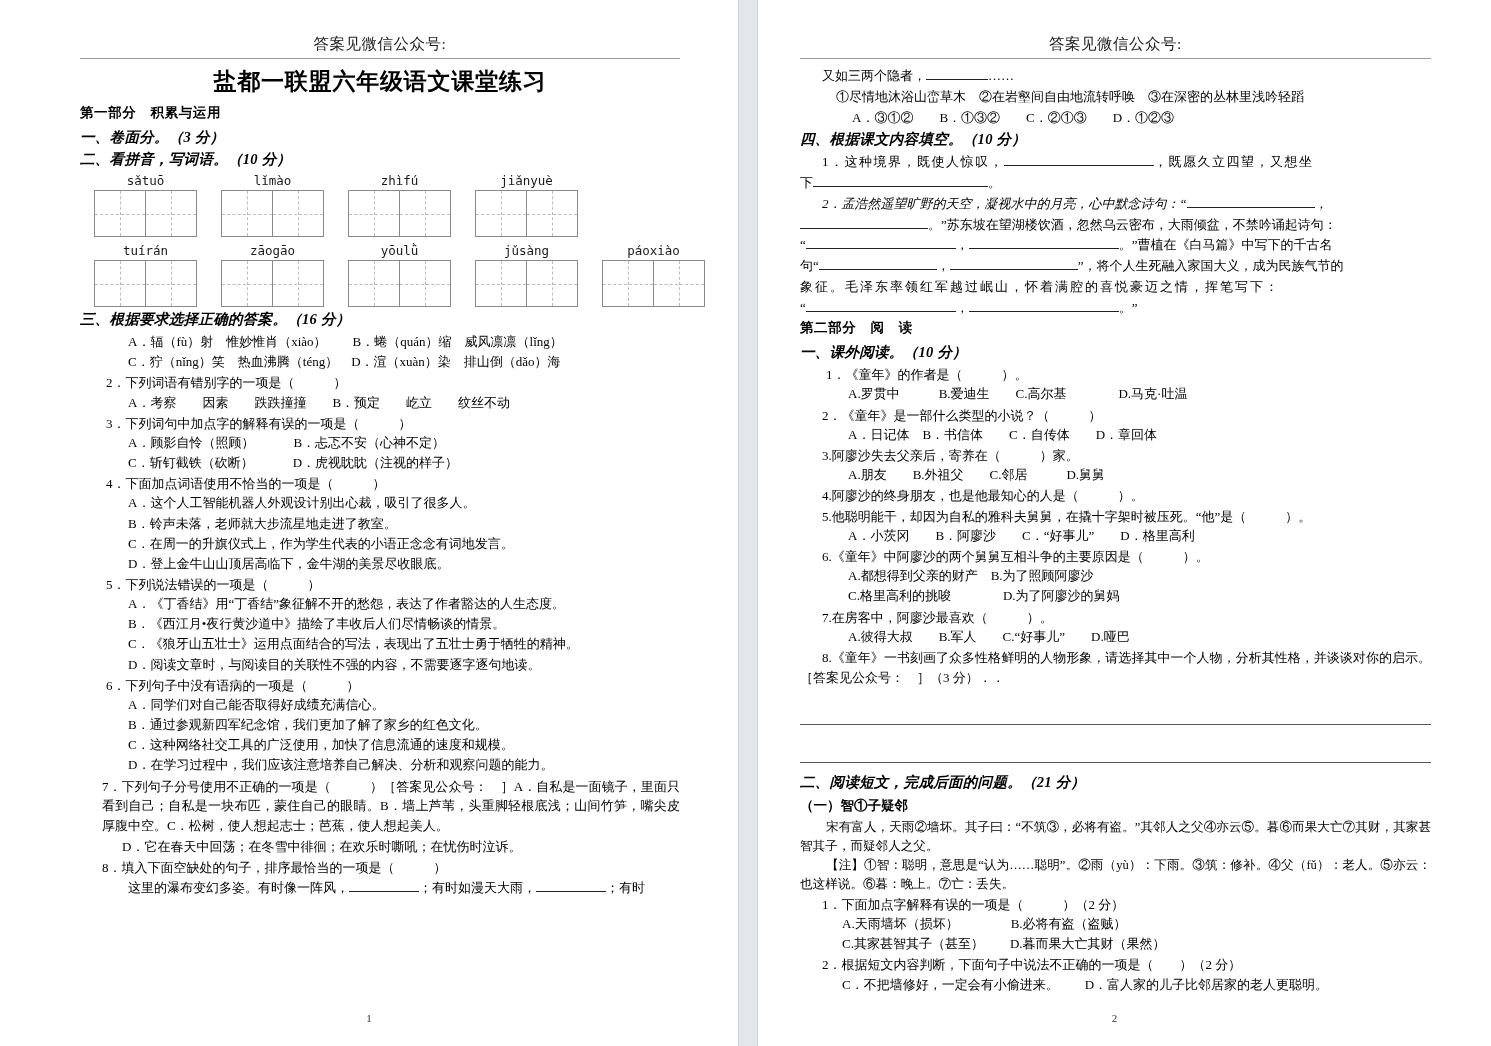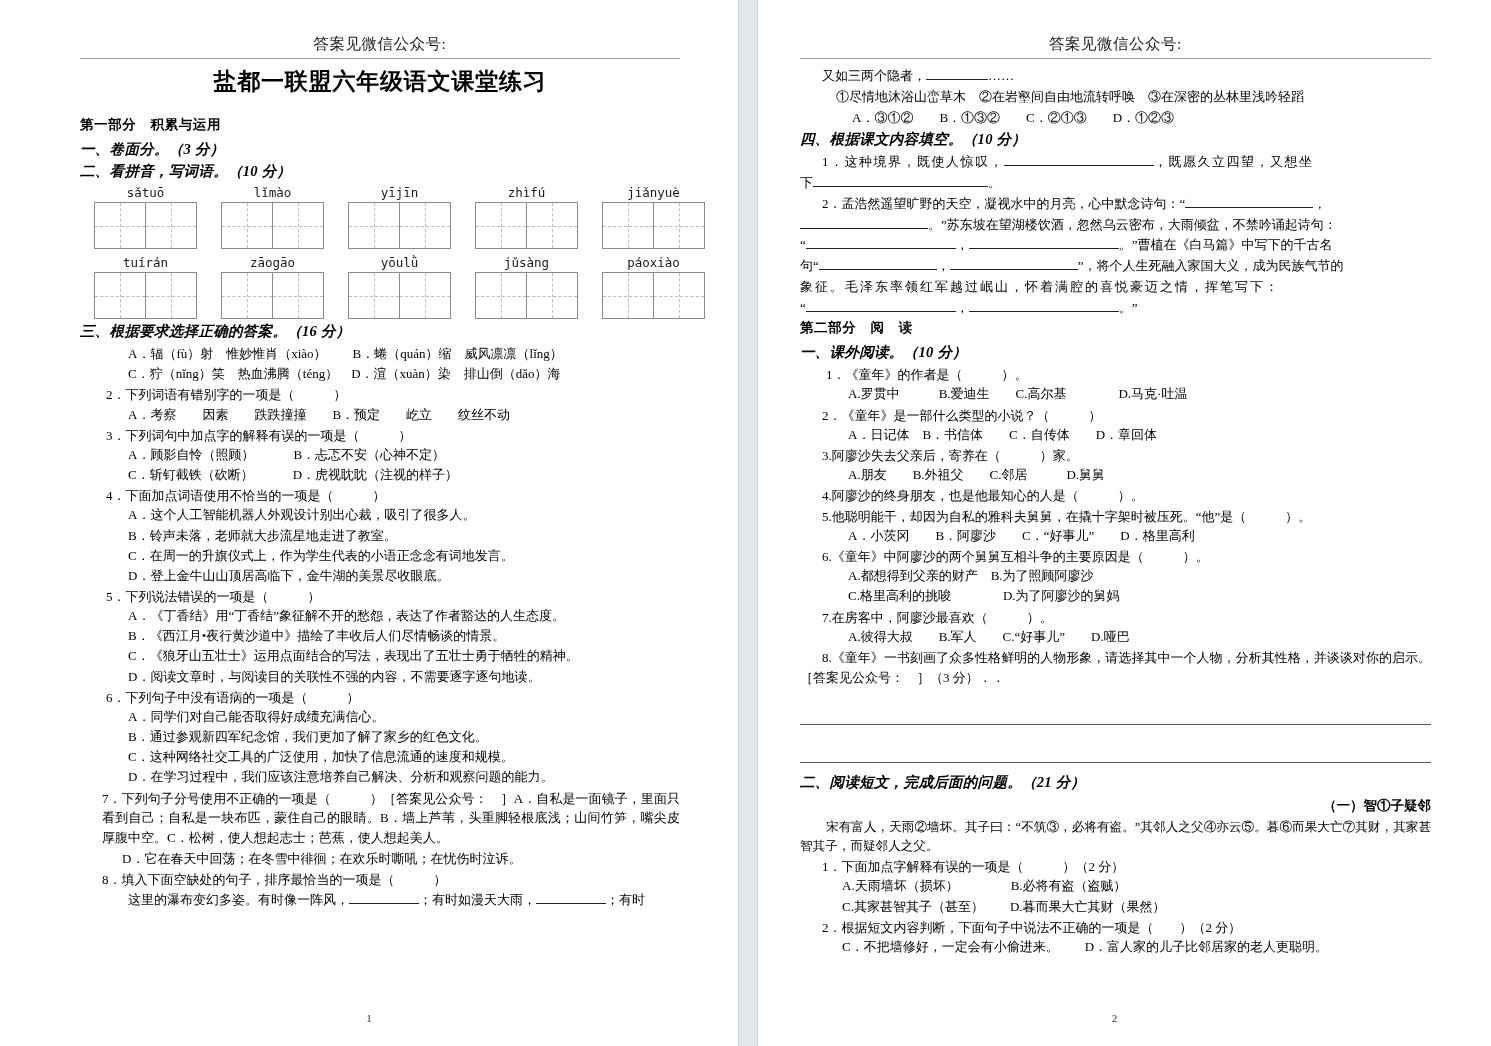--- a/index.html
+++ b/index.html
@@ -41,21 +41,21 @@
   .hdr-rule {
     border-bottom: 1.6px solid #9a9a9a;
     margin-bottom: 7px;
   }
   .doc-title {
     text-align: center;
     font-size: 23px;
     font-weight: bold;
     font-family: "DejaVu Serif", "Liberation Serif", serif;
     letter-spacing: .8px;
-    margin: 6px 0 19px;
+    margin: 6px 0 7px;
     color: #000;
   }
   .part-title {
     text-align: left;
     font-size: 13.5px;
     font-weight: bold;
     margin: 2px 0 6px;
     letter-spacing: .6px;
   }
   .sec-head {
@@ -128,21 +128,21 @@
     top: 50%; left: 0; right: 0;
     border-top: 1px dashed #bcbcbc;
   }
 
   .answer-line {
     border-bottom: 1.4px solid #555;
     height: 30px;
     margin: 8px 0 0 0;
   }
   .wen-title {
-    text-align: right;
+    text-align: left;
     font-weight: bold;
     font-size: 13.5px;
     margin: 5px 0 3px;
     font-family: "DejaVu Serif", "Liberation Serif", serif;
   }
   .wen { font-size: 12.6px; line-height: 1.5; text-align: justify; }
   .pgnum {
     position: absolute;
     bottom: 22px;
     font-size: 11px;
@@ -183,30 +183,20 @@
             <span>lǐ</span>
             <span>mào</span>
           </div>
           <div class="py-boxes">
               <div class="cellbox"></div>
               <div class="cellbox"></div>
             </div>
         </div>
         <div class="py-cell">
           <div class="py-text">
-            <span>yī</span>
-            <span>jīn</span>
-          </div>
-          <div class="py-boxes">
-              <div class="cellbox"></div>
-              <div class="cellbox"></div>
-            </div>
-        </div>
-        <div class="py-cell">
-          <div class="py-text">
             <span>zhì</span>
             <span>fú</span>
           </div>
           <div class="py-boxes">
               <div class="cellbox"></div>
               <div class="cellbox"></div>
             </div>
         </div>
         <div class="py-cell">
           <div class="py-text">
@@ -322,21 +312,21 @@
 
     <div class="para" style="margin-left:22px;"><span>又如三两个隐者，</span><span class="bl" style="width:62px"></span><span>……</span></div>
     <div class="para" style="margin-left:36px;">①尽情地沐浴山峦草木　②在岩壑间自由地流转呼唤　③在深密的丛林里浅吟轻蹈</div>
     <div class="para" style="margin-left:52px;">A．③①②　　B．①③②　　C．②①③　　D．①②③</div>
 
     <div class="sec-head">四、根据课文内容填空。（10 分）</div>
 
     <div class="para" style="margin-left:22px; letter-spacing:1.5px;"><span>1．这种境界，既使人惊叹，</span><span class="bl" style="width:150px"></span><span>，既愿久立四望，又想坐</span></div>
     <div class="para"><span>下</span><span class="bl" style="width:175px"></span><span>。</span></div>
 
-    <div class="para" style="margin-left:22px;"><span>2．孟浩然遥望旷野的天空，凝视水中的月亮，心中默念诗句：“</span><span class="bl" style="width:128px"></span><span>，</span></div>
+    <div class="para" style="margin-left:22px;font-style:italic;"><span>2．孟浩然遥望旷野的天空，凝视水中的月亮，心中默念诗句：“</span><span class="bl" style="width:128px"></span><span>，</span></div>
     <div class="para"><span class="bl" style="width:128px"></span><span>。”苏东坡在望湖楼饮酒，忽然乌云密布，大雨倾盆，不禁吟诵起诗句：</span></div>
     <div class="para"><span>“</span><span class="bl" style="width:150px"></span><span>，</span><span class="bl" style="width:150px"></span><span>。”曹植在《白马篇》中写下的千古名</span></div>
     <div class="para"><span>句“</span><span class="bl" style="width:118px"></span><span>，</span><span class="bl" style="width:128px"></span><span>”，将个人生死融入家国大义，成为民族气节的</span></div>
     <div class="para" style="letter-spacing:2px;">象征。毛泽东率领红军越过岷山，怀着满腔的喜悦豪迈之情，挥笔写下：</div>
     <div class="para"><span>“</span><span class="bl" style="width:150px"></span><span>，</span><span class="bl" style="width:150px"></span><span>。”</span></div>
 
     <div class="part-title">第二部分　阅　读</div>
     <div class="sec-head">一、课外阅读。（10 分）</div>
 
     <div class="q">1．《童年》的作者是（　　　）。</div>
@@ -356,20 +346,21 @@
 
     <div class="para just" style="margin-left:0; text-indent:22px;">8.《童年》一书刻画了众多性格鲜明的人物形象，请选择其中一个人物，分析其性格，并谈谈对你的启示。［答案见公众号：　］（3 分）．．</div>
 
     <div class="answer-line"></div>
     <div class="answer-line"></div>
 
     <div class="sec-head" style="margin-top:10px">二、阅读短文，完成后面的问题。（21 分）</div>
 
     <div class="wen-title">（一）智①子疑邻</div>
     <div class="wen indent2">宋有富人，天雨②墙坏。其子曰：“不筑③，必将有盗。”其邻人之父④亦云⑤。暮⑥而果大亡⑦其财，其家甚智其子，而疑邻人之父。</div>
+    <div class="wen indent2">【注】①智：聪明，意思是“认为……聪明”。②雨（yù）：下雨。③筑：修补。④父（fǔ）：老人。⑤亦云：也这样说。⑥暮：晚上。⑦亡：丢失。</div>
 
     <div class="q tight">1．下面加点字解释有误的一项是（　　　）（2 分）</div>
     <div class="opt ind">A.天雨墙坏（损坏）　　　　B.必将有盗（盗贼）</div>
     <div class="opt ind">C.其家甚智其子（甚至）　　D.暮而果大亡其财（果然）</div>
     <div class="q tight">2．根据短文内容判断，下面句子中说法不正确的一项是（　　）（2 分）</div>
     <div class="opt ind">C．不把墙修好，一定会有小偷进来。　　D．富人家的儿子比邻居家的老人更聪明。</div>
 
     <div class="pgnum">2</div>
   </div>
 

